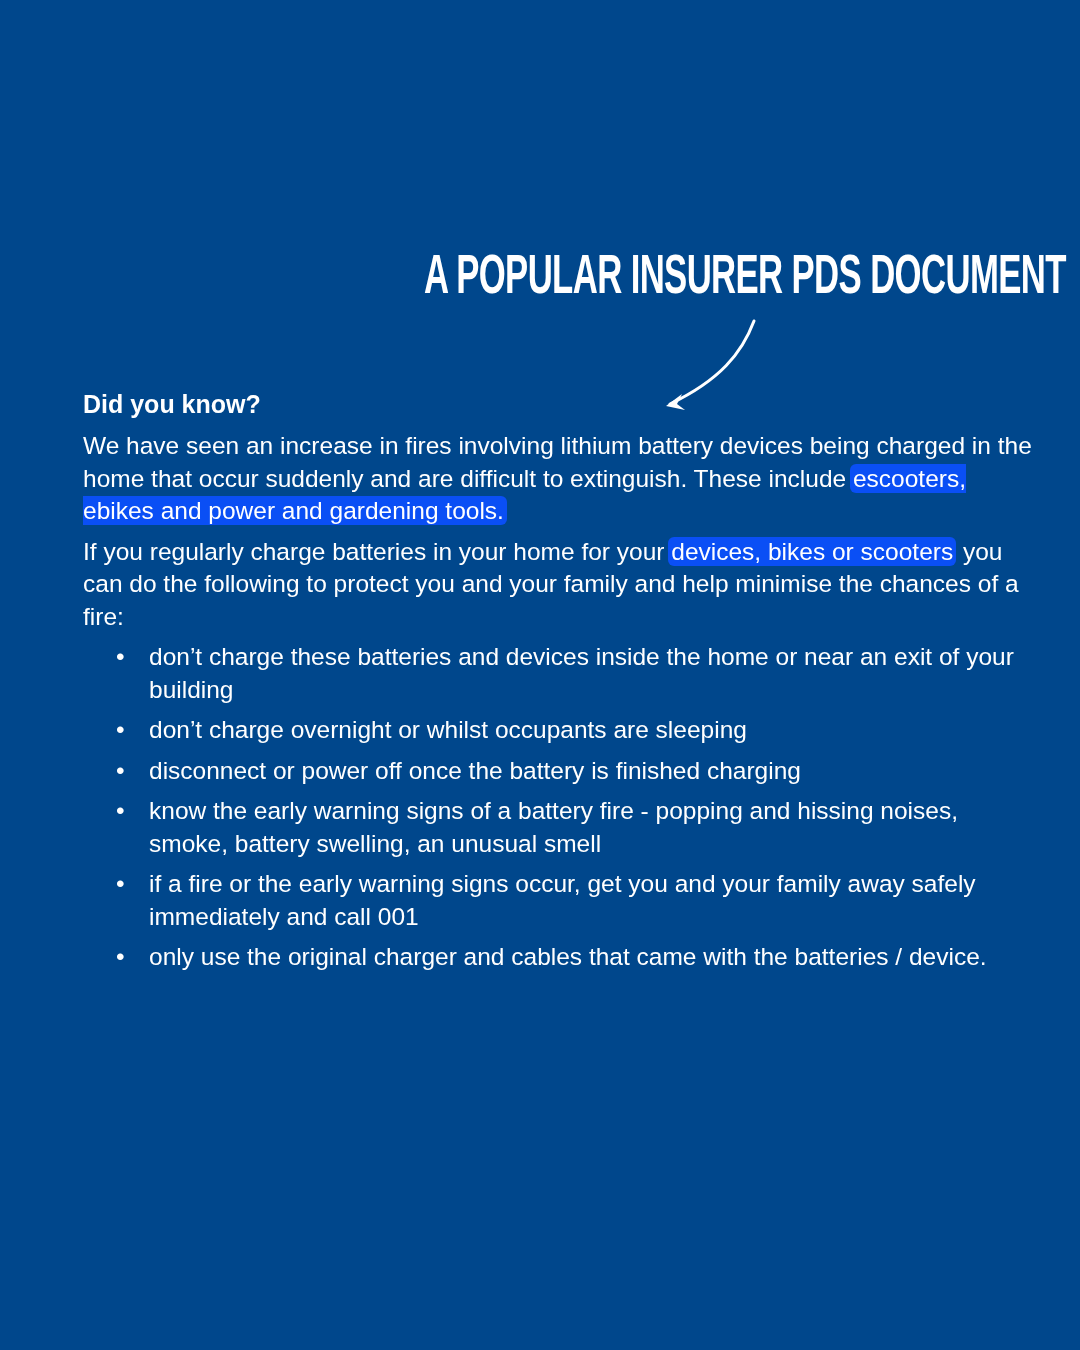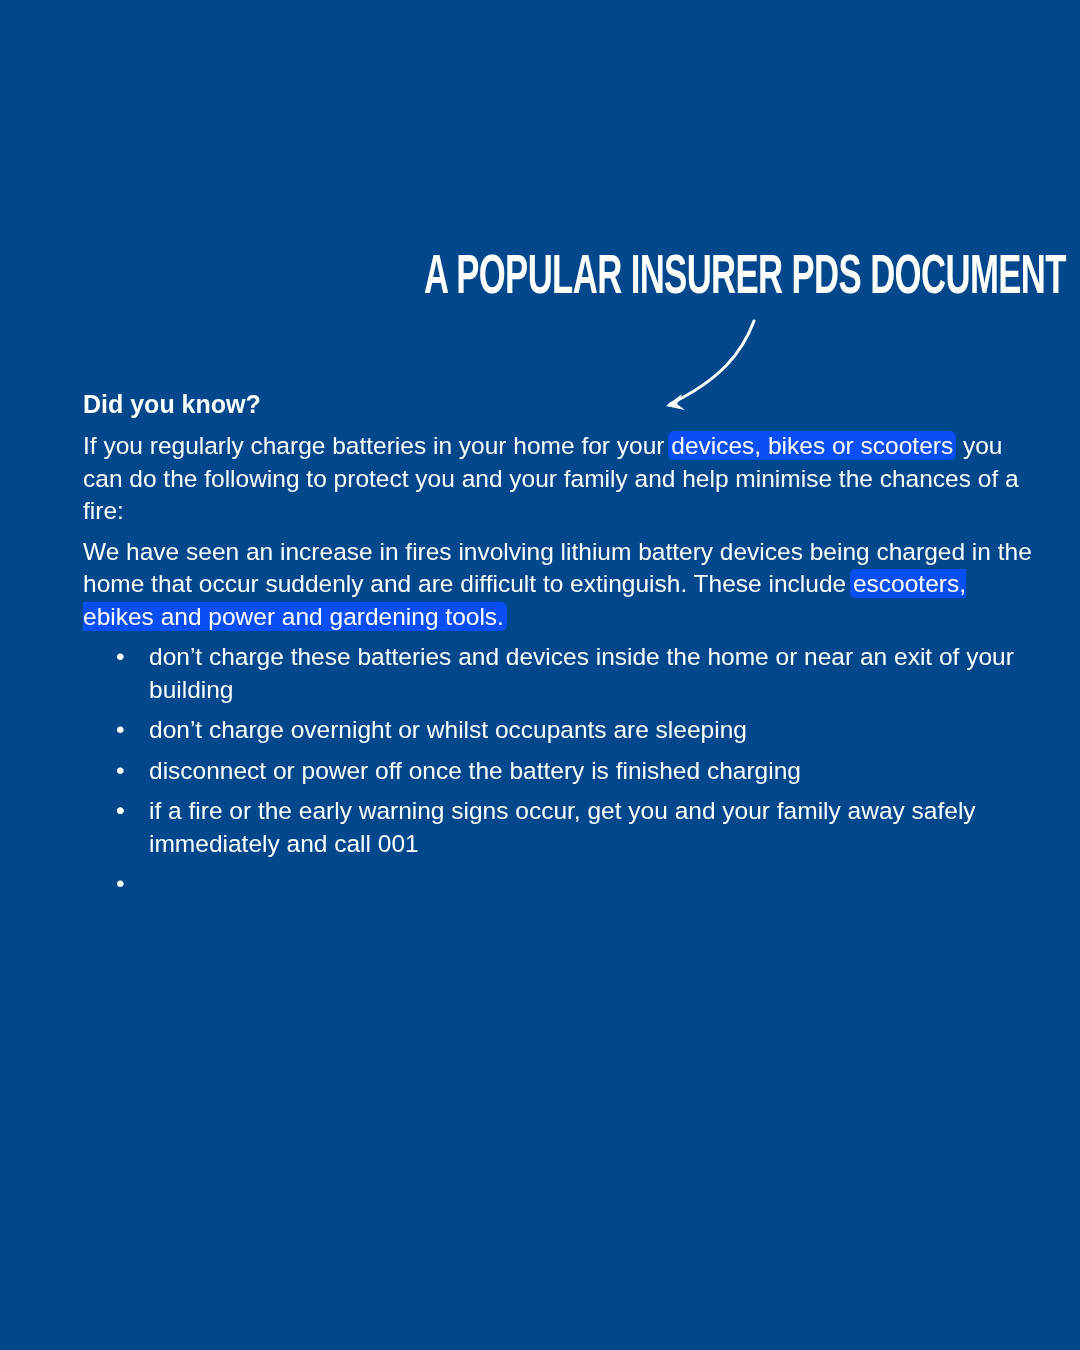--- a/index.html
+++ b/index.html
@@ -70,26 +70,26 @@
 <div class="headline">A POPULAR INSURER PDS DOCUMENT</div>
 
 <svg class="arrow" viewBox="0 0 100 95">
   <path d="M94 3 C 82 35, 60 62, 10 86" fill="none" stroke="#ffffff" stroke-width="3" stroke-linecap="round"></path>
   <path d="M6 88 L 22 76 L 17 86 L 25 92 Z" fill="#ffffff"></path>
 </svg>
 
 <div class="doc">
   <div class="doc-title">Did you know?</div>
   <p class="para">
-    <span>If you regularly charge batteries in your home for your </span><span class="hl">devices, bikes or scooters</span><span> you can do the following to protect you and your family and help minimise the chances of a fire:</span>
+    <span>We have seen an increase in fires involving lithium battery devices being charged in the home that occur suddenly and are difficult to extinguish. These include </span><span class="hl">escooters, ebikes and power and gardening tools.</span>
   </p>
   <p class="para">
-    <span>We have seen an increase in fires involving lithium battery devices being charged in the home that occur suddenly and are difficult to extinguish. These include </span><span class="hl">escooters, ebikes and power and gardening tools.</span>
+    <span>If you regularly charge batteries in your home for your </span><span class="hl">devices, bikes or scooters</span><span> you can do the following to protect you and your family and help minimise the chances of a fire:</span>
   </p>
   <ul class="bullets">
     <li><span class="dot">•</span><span>don’t charge these batteries and devices inside the home or near an exit of your building</span></li>
     <li><span class="dot">•</span><span>don’t charge overnight or whilst occupants are sleeping</span></li>
     <li><span class="dot">•</span><span>disconnect or power off once the battery is finished charging</span></li>
-    <li><span class="dot">•</span></li>
+    <li><span class="dot">•</span><span>know the early warning signs of a battery fire - popping and hissing noises, smoke, battery swelling, an unusual smell</span></li>
     <li><span class="dot">•</span><span>if a fire or the early warning signs occur, get you and your family away safely immediately and call 001</span></li>
-    <li><span class="dot">•</span></li>
+    <li><span class="dot">•</span><span>only use the original charger and cables that came with the batteries / device.</span></li>
   </ul>
 </div>
 
 </body></html>

